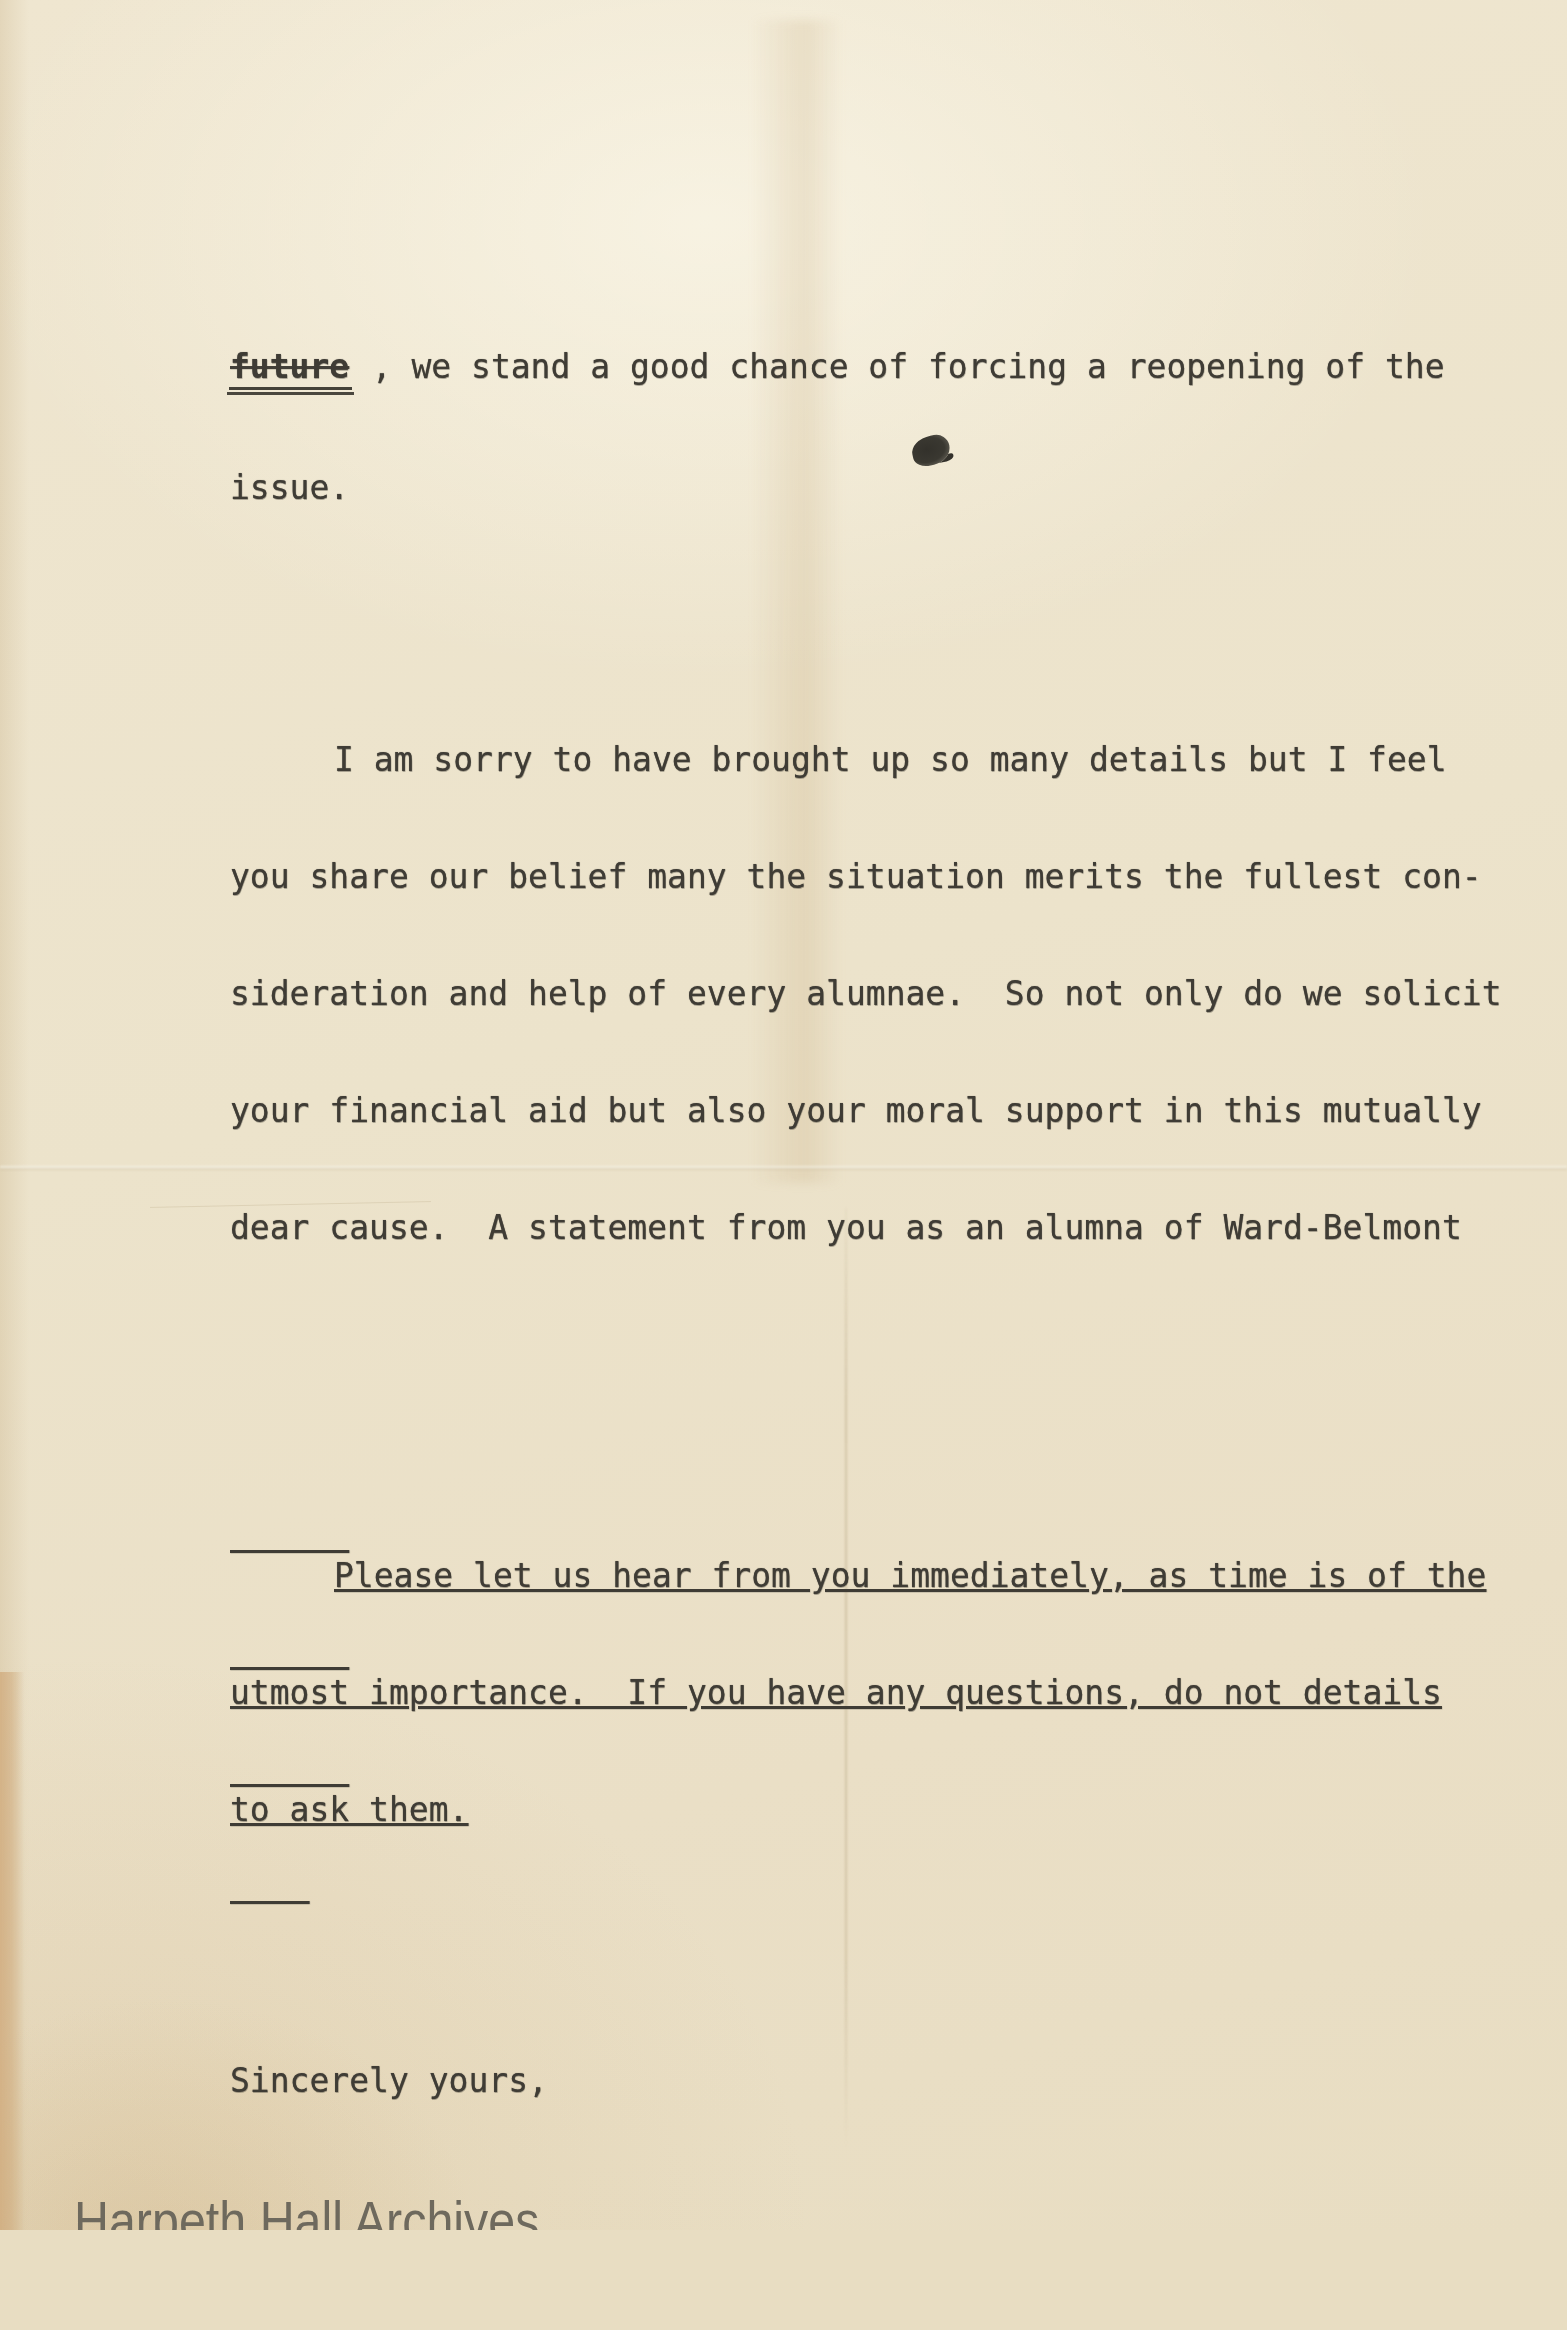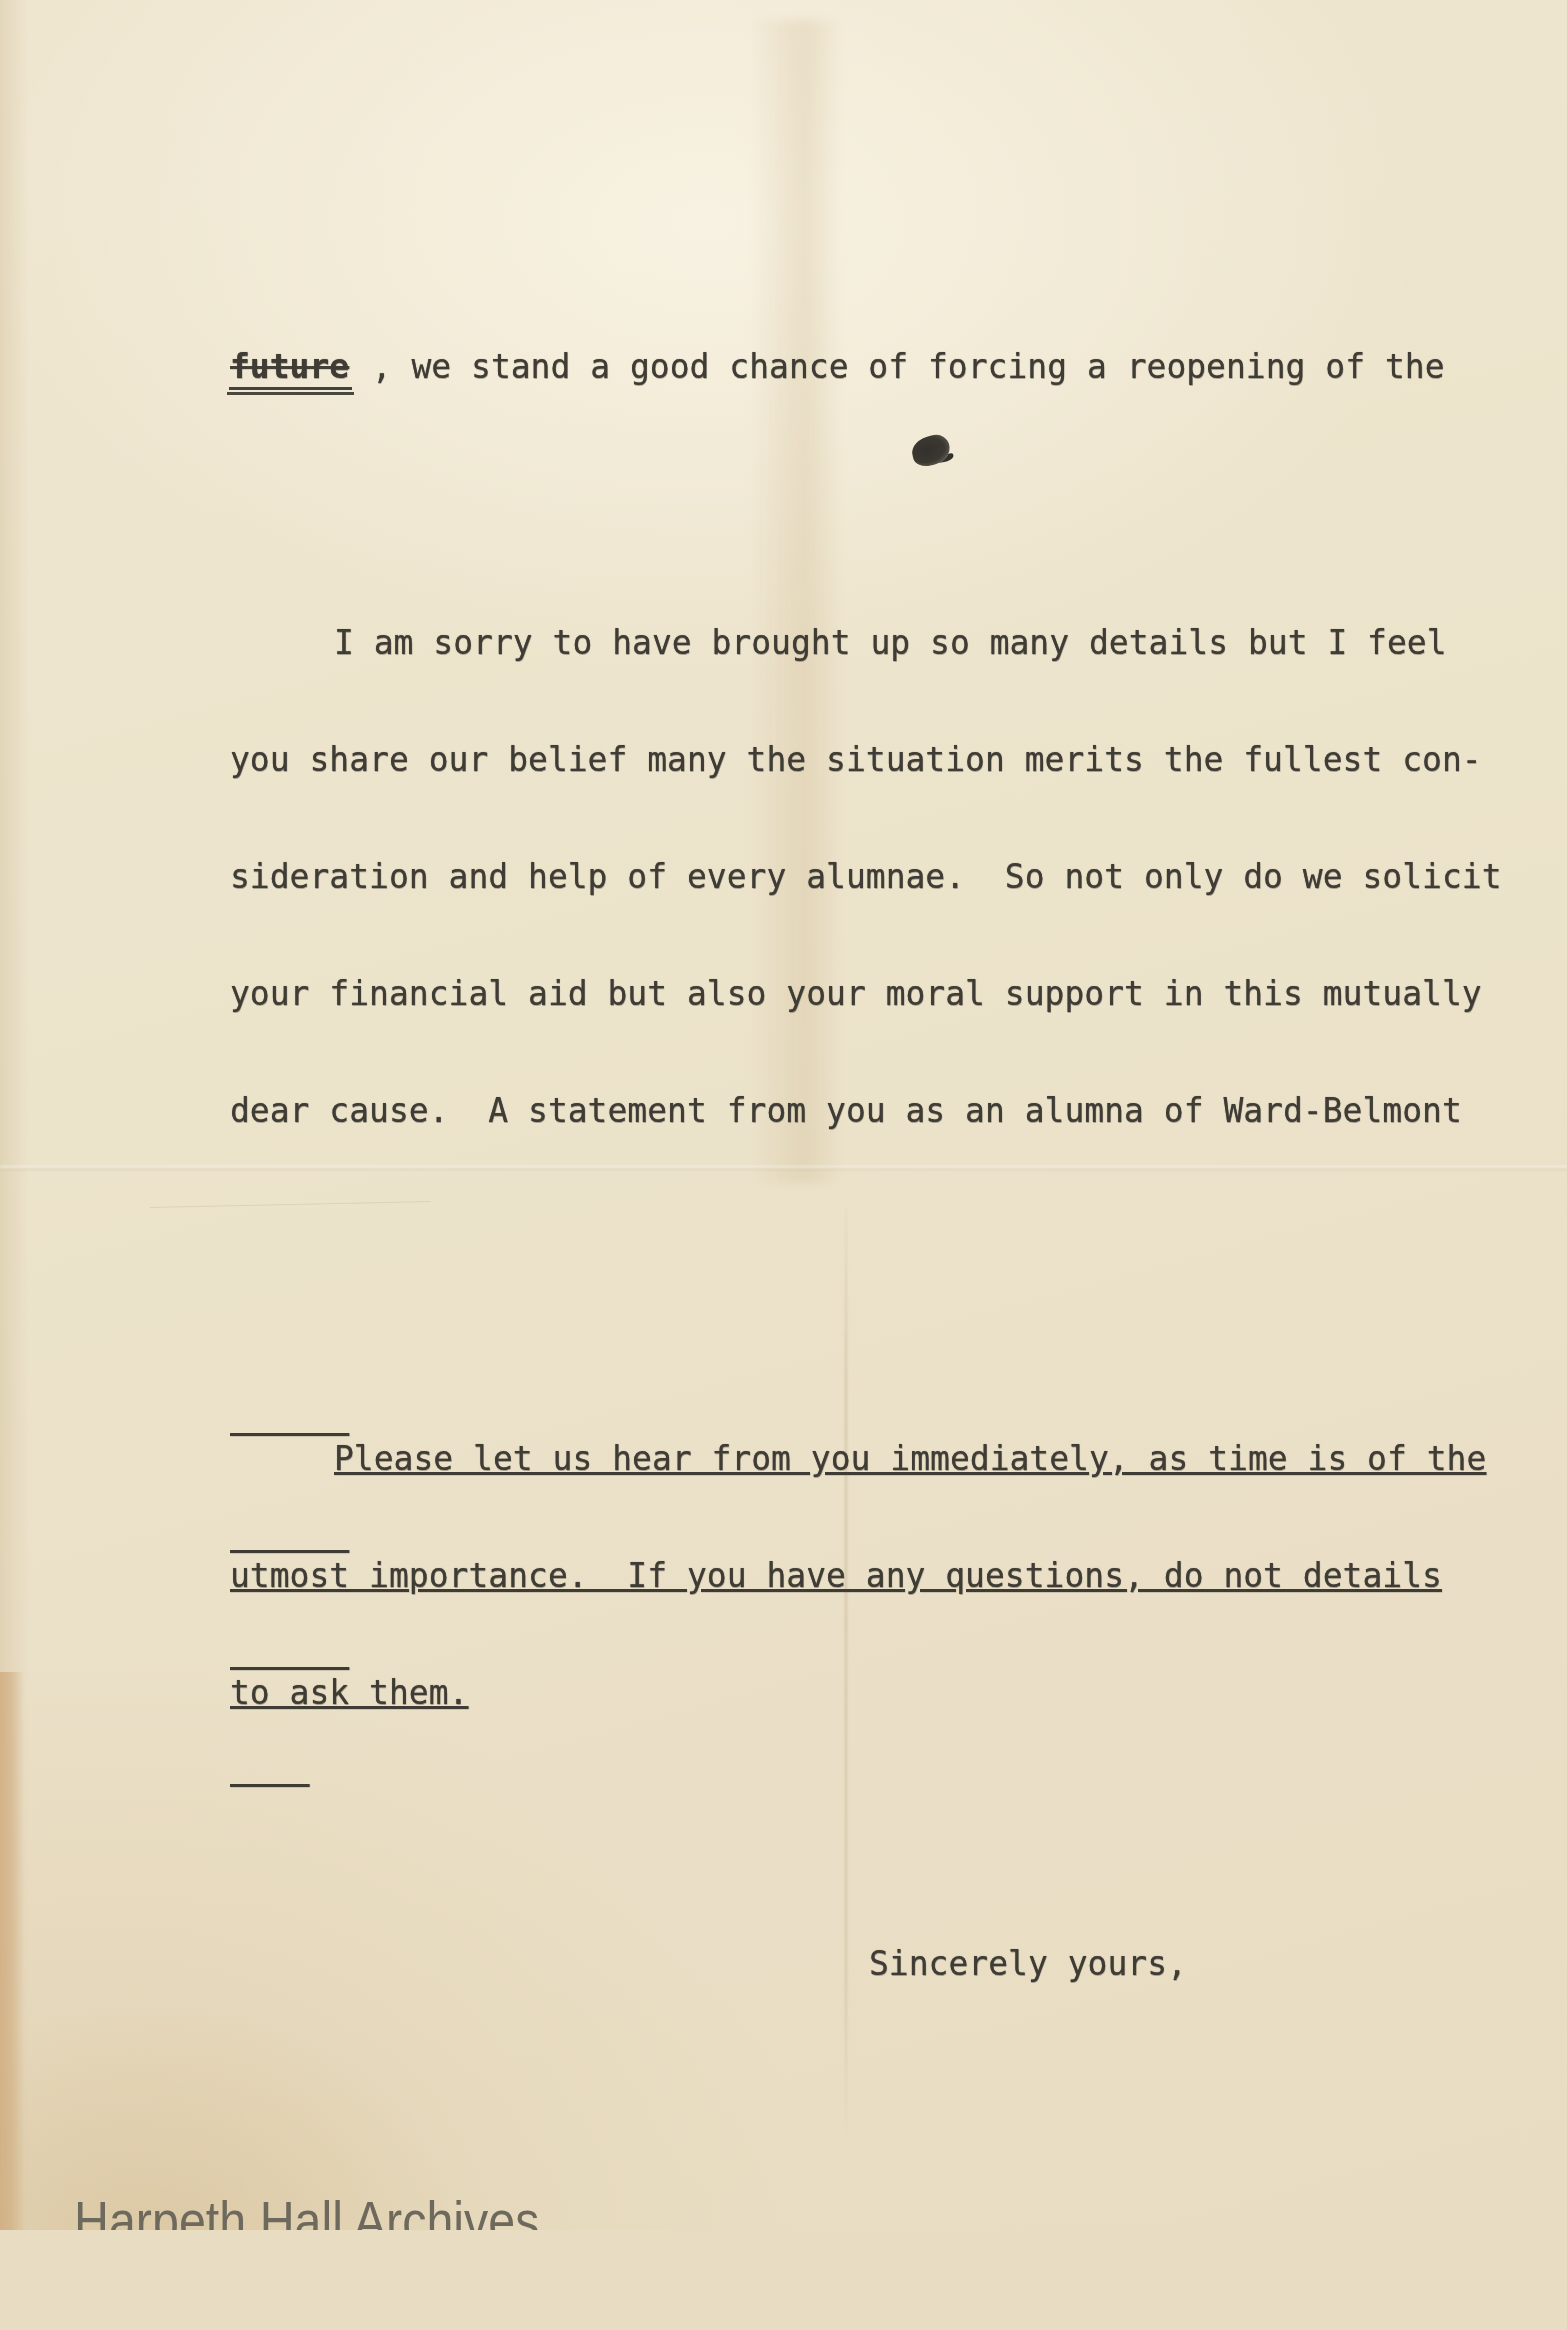--- a/index.html
+++ b/index.html
@@ -69,21 +69,21 @@
   .letter {
     position: absolute; left: 230px; top: 230px; width: 1303px;
     font-size: 33px; line-height: 39px;
     white-space: pre;
     text-shadow: 0 0 0.9px rgba(63,60,53,0.65), 0.4px 0.5px 0.5px rgba(63,60,53,0.35);
   }
   .line { min-height: 39px; }
   .para-1 { margin-top: 38px; }
   .para-2 { margin-top: 36px; text-decoration: underline; }
   .indent { text-indent: 104px; }
-  .closing { margin-top: 37px; margin-left: 639px; }
+  .closing { margin-top: 37px; }
 
   .word-future {
     position: relative;
     display: inline-block;
     font-weight: bold;
     text-decoration: line-through;
     text-decoration-thickness: 3.3px;
     text-decoration-color: rgba(63,60,53,0.9);
     border-bottom: 3.3px solid #454239;
     padding: 0 2.6px 0.7px 1.3px;
@@ -118,20 +118,21 @@
   <div class="fold-h"></div>
   <div class="crease-h-left"></div>
   <div class="crease-v"></div>
   <div class="edge-left"></div>
   <div class="corner-tint"></div>
   <div class="scratch"></div>
 
   <div class="letter">
 
     <div class="line"><span class="word-future">future</span><span> , we stand a good chance of forcing a reopening of the</span></div>
+    <div class="line">issue.</div>
 
     <div class="para-1">
       <div class="line indent">I am sorry to have brought up so many details but I feel</div>
       <div class="line">you share our belief many the situation merits the fullest con-</div>
       <div class="line">sideration and help of every alumnae.  So not only do we solicit</div>
       <div class="line">your financial aid but also your moral support in this mutually</div>
       <div class="line">dear cause.  A statement from you as an alumna of Ward-Belmont</div>
     </div>
 
     <div class="para-2">

